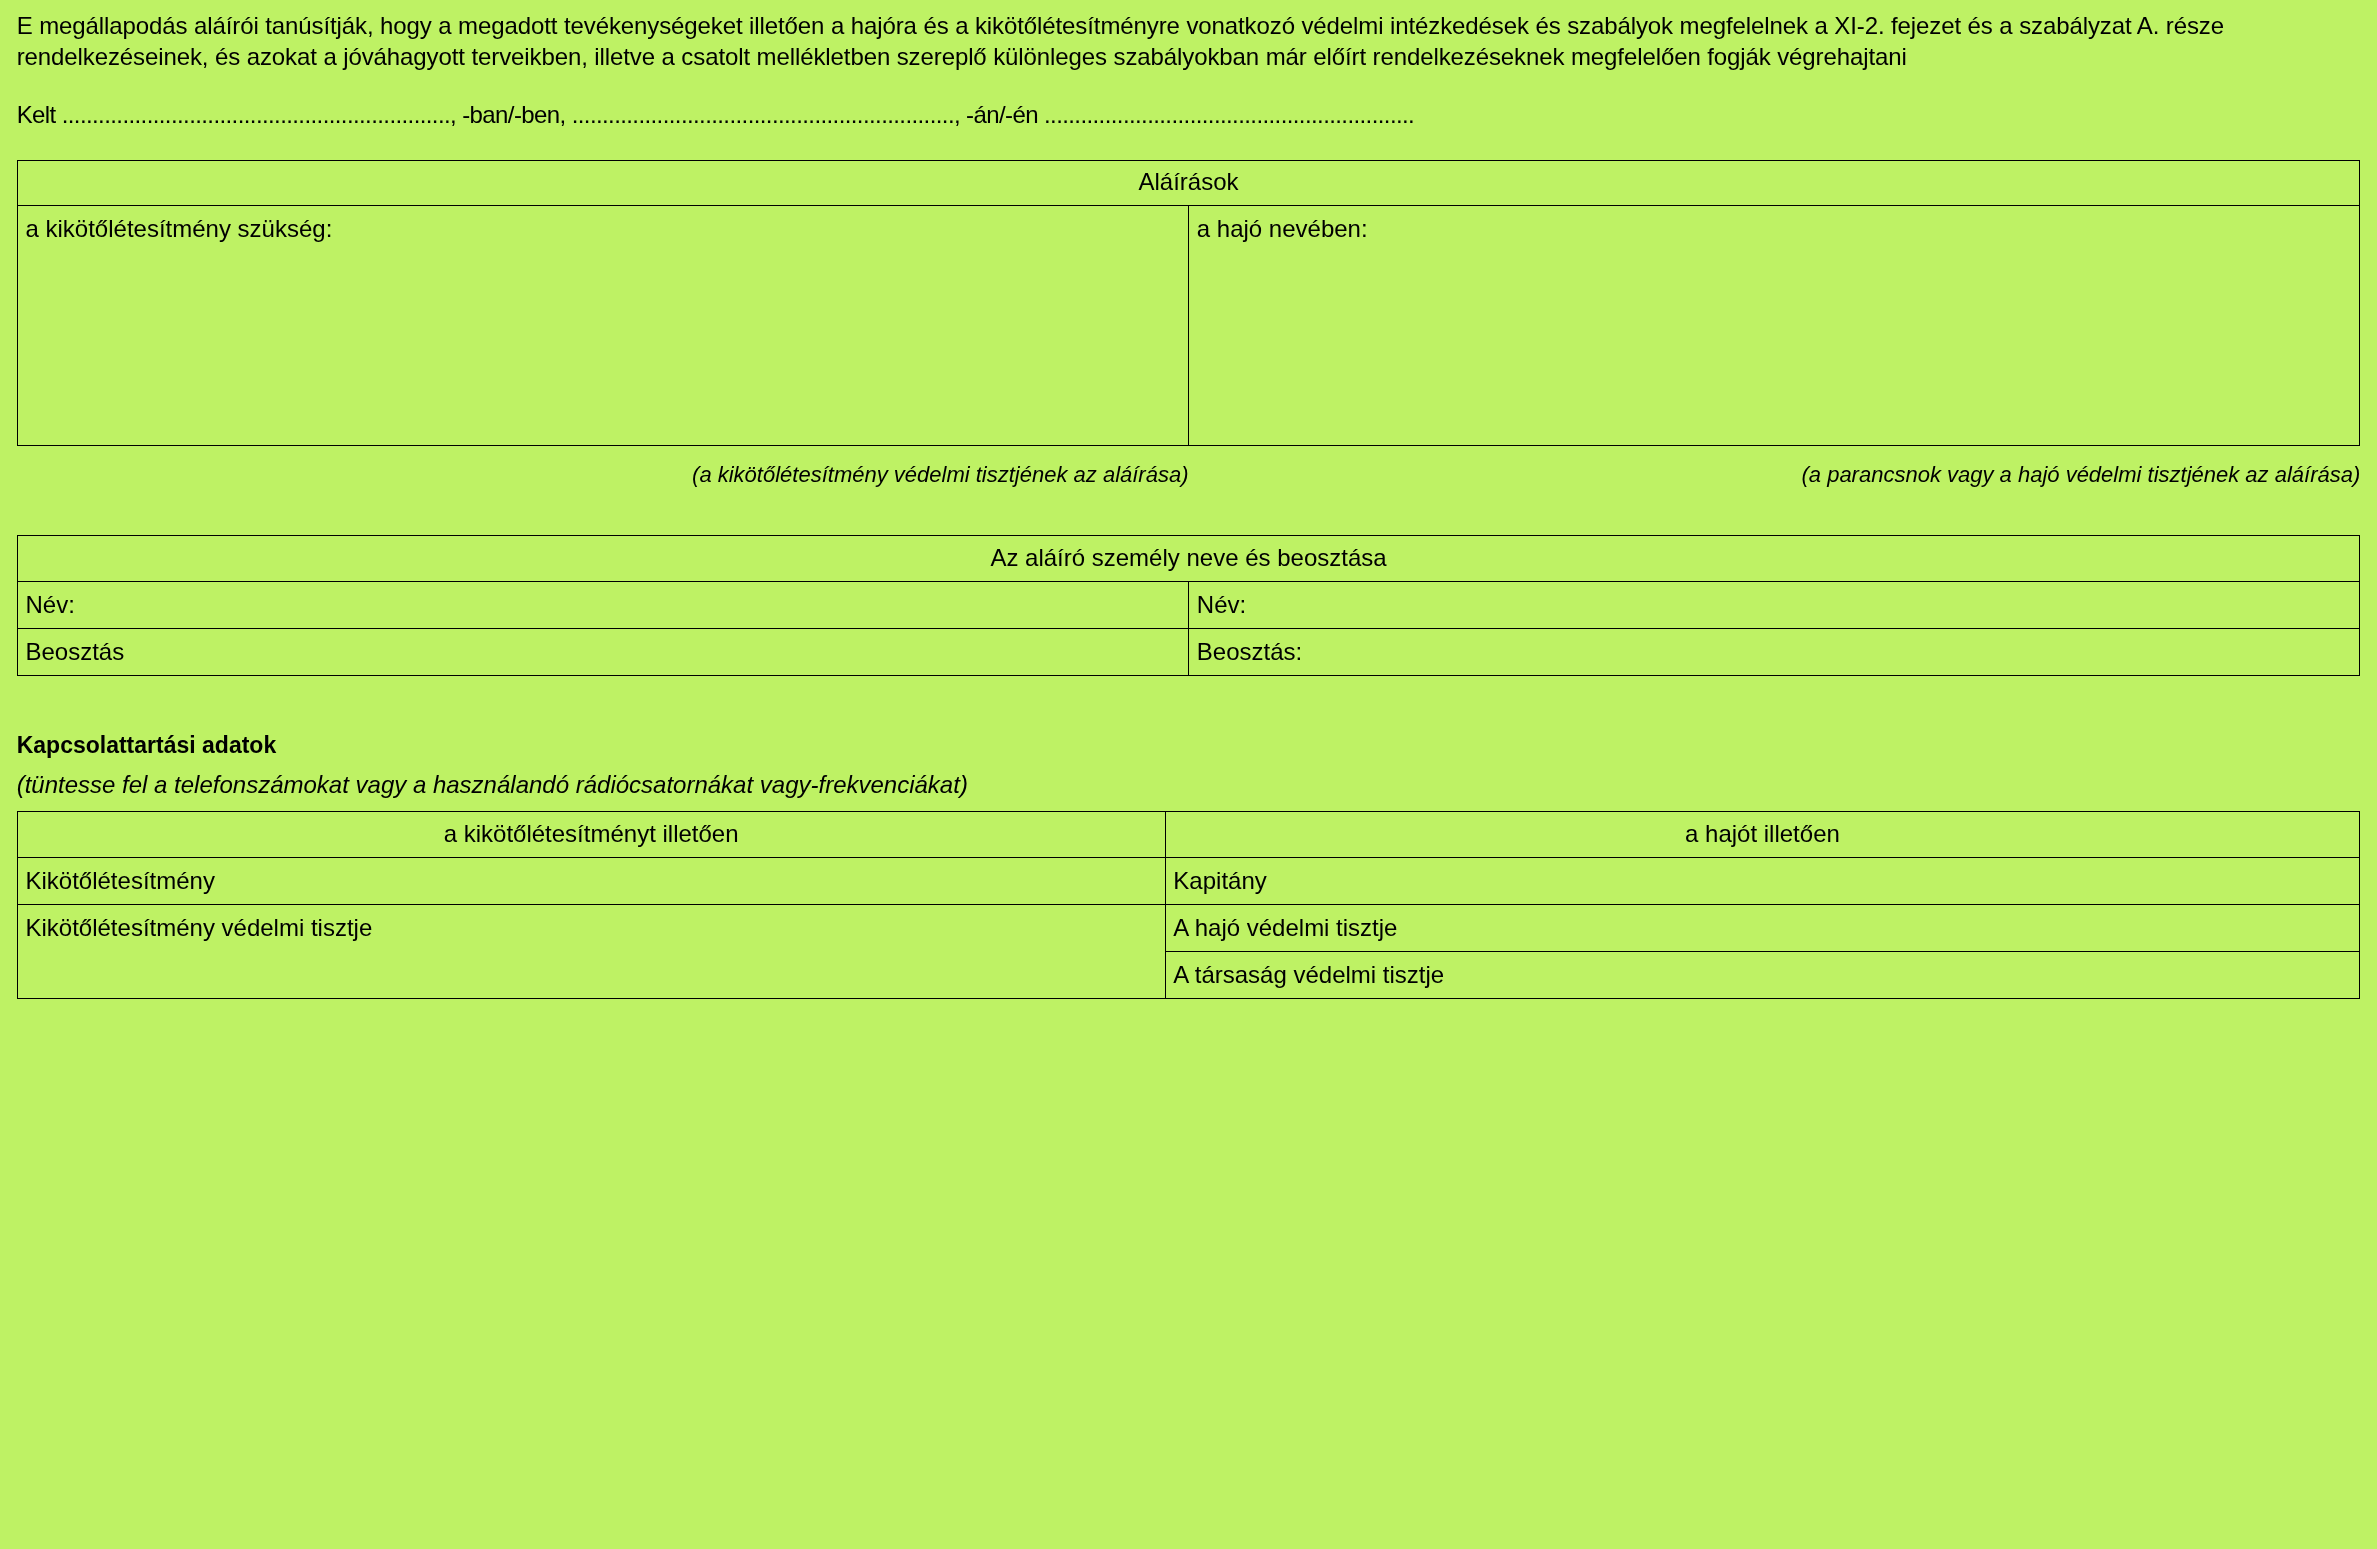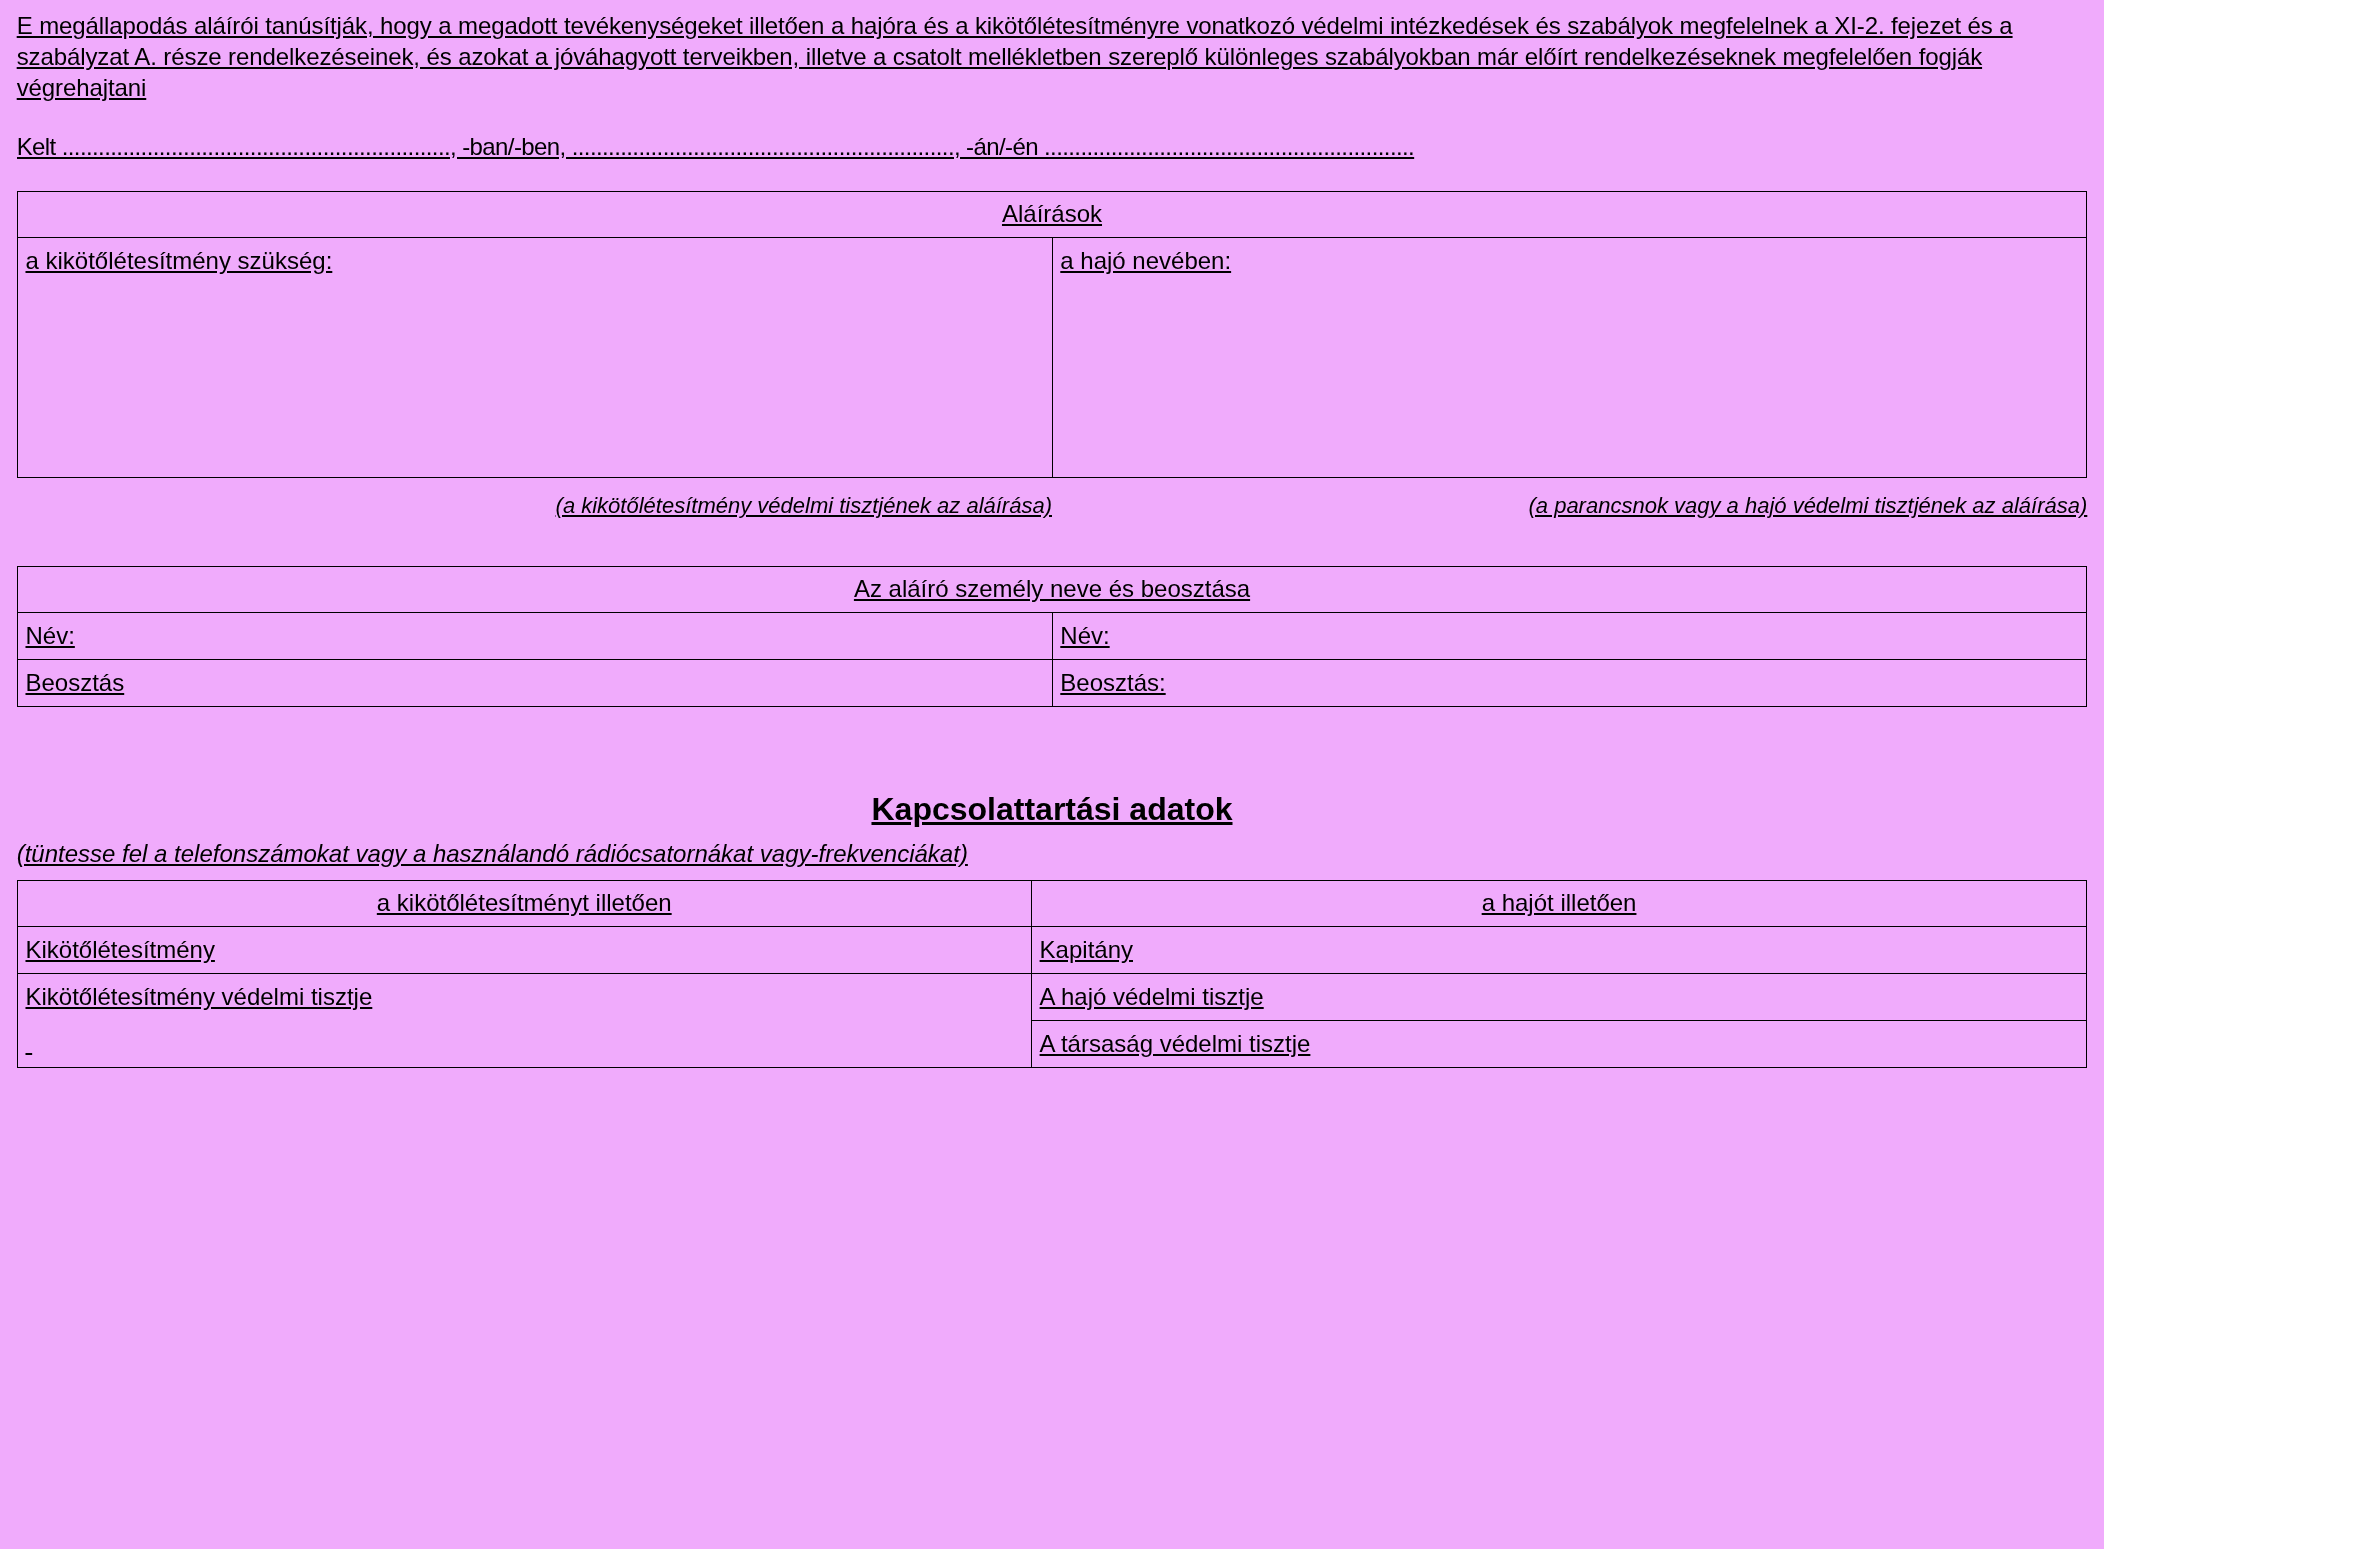--- a/index.html
+++ b/index.html
@@ -5,26 +5,25 @@
   html, body {
     margin: 0;
     padding: 0;
     background: #ffffff;
   }
   body {
     font-family: "Liberation Sans", sans-serif;
     color: #000000;
   }
   .page {
-    width: 2104px;
+    width: 2377px;
     min-height: 1550px;
     box-sizing: border-box;
     padding: 10px 16.7px 0 16.7px;
-    background: #f0abfc;
-    text-decoration: underline;
+    background: #bef264;
   }
   .intro {
     font-size: 24px;
     line-height: 1.30;
     letter-spacing: -0.1px;
   }
   .intro p {
     margin: 0;
   }
   .kelt {
@@ -70,24 +69,24 @@
   .caption {
     flex: 1 1 50%;
     text-align: right;
     font-style: italic;
     font-size: 22px;
   }
 
   .gap-mid { height: 47px; }
 
   .contact-title {
-    text-align: center;
-    font-size: 32px;
+    text-align: left;
+    font-size: 23px;
     font-weight: bold;
-    margin-top: 84px;
+    margin-top: 56px;
   }
   .contact-sub {
     text-align: center;
     font-size: 24px;
     font-style: italic;
     margin-top: 9px;
   }
   .contact-sub2 {
     text-align: left;
     font-size: 24px;

